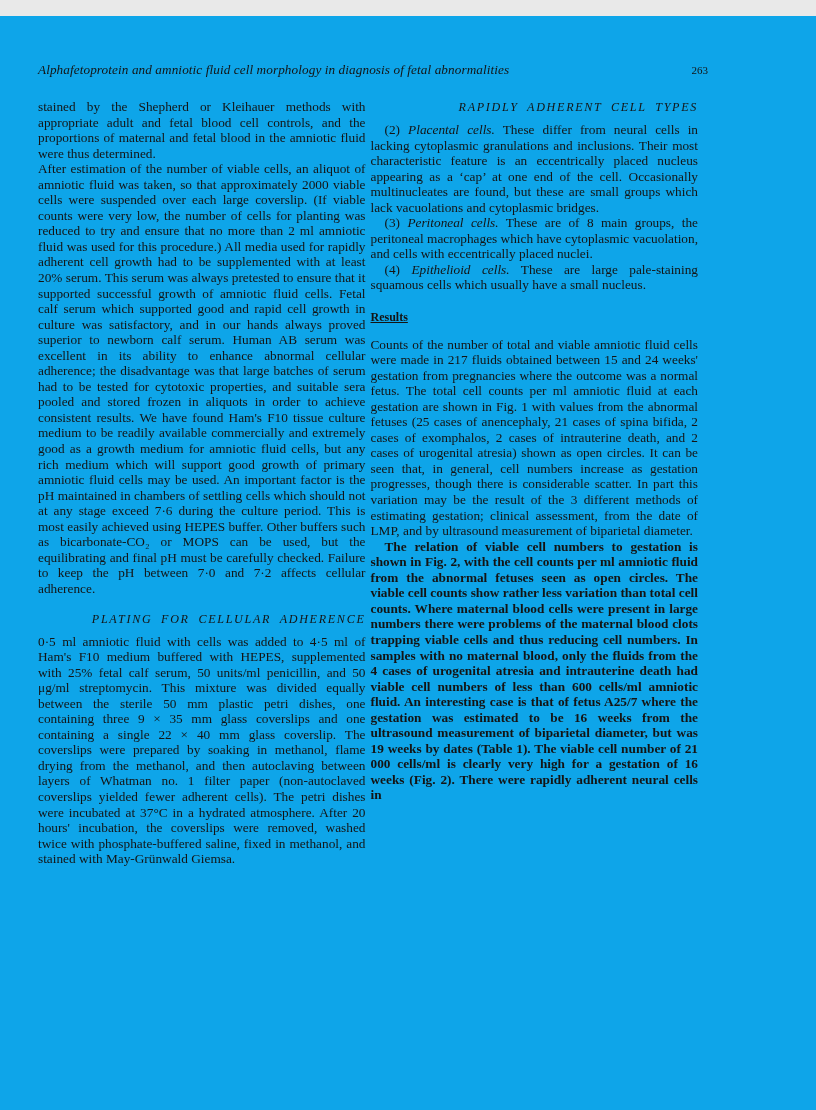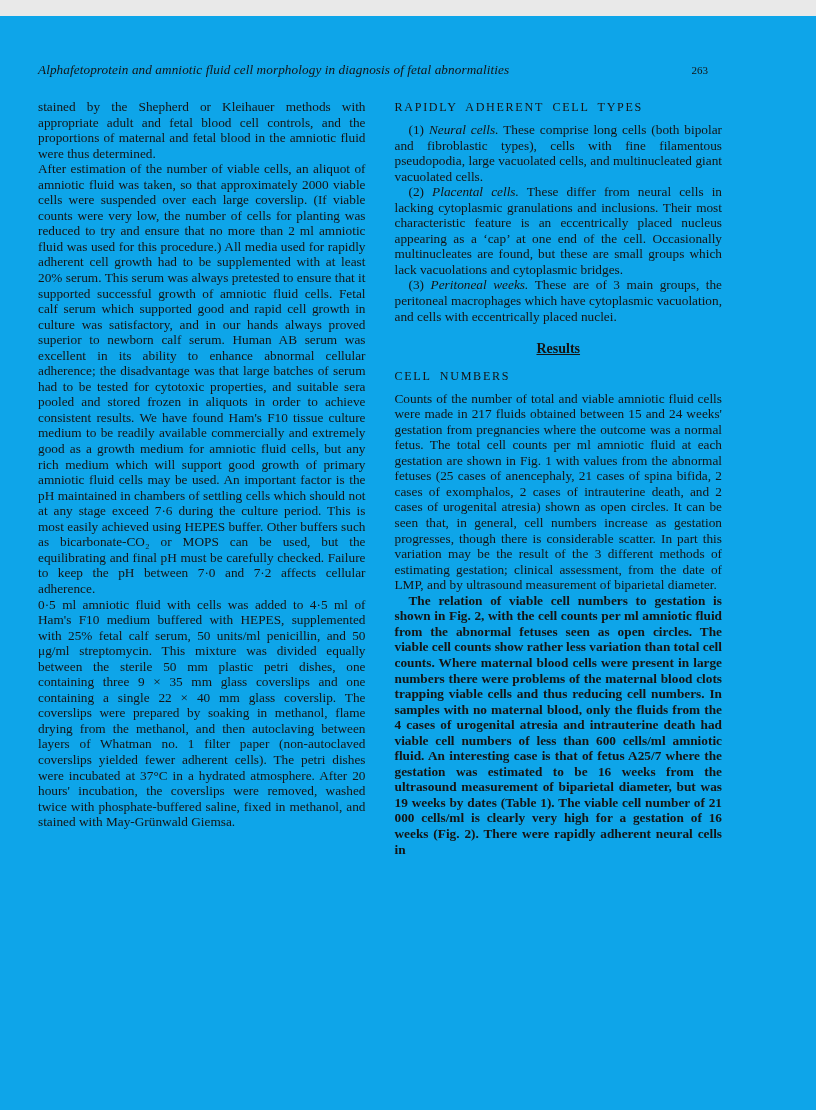--- a/index.html
+++ b/index.html
@@ -24,47 +24,48 @@
   .head-title {
     font-style: italic;
     font-size: 13.2px;
     letter-spacing: 0.1px;
   }
   .page-number {
     font-size: 11px;
   }
   .columns {
     display: flex;
-    gap: 29px;
+    gap: 5px;
   }
   .col {
     width: 327.5px;
     flex: 0 0 327.5px;
     text-align: justify;
     font-size: 13.3px;
     line-height: 15.55px;
     hyphens: auto;
   }
   .col p { margin: 0; }
   p.indent { text-indent: 14px; font-weight: bold; }
   .section-heading {
     font-weight: normal;
     font-size: 12.1px;
     line-height: 17px;
     letter-spacing: 1.7px;
     word-spacing: 4px;
     margin: 14px 0 6px 0;
-    text-align: left;
+    text-align: right;
+    font-style: italic;
   }
   .section-heading.first { margin-top: 0; }
   .results-heading {
     font-weight: bold;
-    font-size: 14px;
+    font-size: 12px;
     margin: 17px 0 11px 0;
-    text-align: center;
+    text-align: left;
     text-decoration: underline;
   }
   .list-item { text-indent: 14px; }
   .italic { font-style: italic; }
   .scan-artifact {
     position: absolute;
     left: 237px;
     top: 1101px;
     width: 35px;
     height: 9px;
@@ -82,36 +83,36 @@
     <span class="page-number">263</span>
   </header>
 
   <div class="columns">
 
     <div class="col">
       <p>stained by the Shepherd or Kleihauer methods with appropriate adult and fetal blood cell controls, and the proportions of maternal and fetal blood in the amniotic fluid were thus determined.</p>
 
       <p>After estimation of the number of viable cells, an aliquot of amniotic fluid was taken, so that approximately 2000 viable cells were suspended over each large coverslip. (If viable counts were very low, the number of cells for planting was reduced to try and ensure that no more than 2 ml amniotic fluid was used for this procedure.) All media used for rapidly adherent cell growth had to be supplemented with at least 20% serum. This serum was always pretested to ensure that it supported successful growth of amniotic fluid cells. Fetal calf serum which supported good and rapid cell growth in culture was satisfactory, and in our hands always proved superior to newborn calf serum. Human AB serum was excellent in its ability to enhance abnormal cellular adherence; the disadvantage was that large batches of serum had to be tested for cytotoxic properties, and suitable sera pooled and stored frozen in aliquots in order to achieve consistent results. We have found Ham's F10 tissue culture medium to be readily available commercially and extremely good as a growth medium for amniotic fluid cells, but any rich medium which will support good growth of primary amniotic fluid cells may be used. An important factor is the pH maintained in chambers of settling cells which should not at any stage exceed 7·6 during the culture period. This is most easily achieved using HEPES buffer. Other buffers such as bicarbonate-CO₂ or MOPS can be used, but the equilibrating and final pH must be carefully checked. Failure to keep the pH between 7·0 and 7·2 affects cellular adherence.</p>
 
+      <h2 class="section-heading">PLATING FOR CELLULAR ADHERENCE</h2>
       <p>0·5 ml amniotic fluid with cells was added to 4·5 ml of Ham's F10 medium buffered with HEPES, supplemented with 25% fetal calf serum, 50 units/ml penicillin, and 50 μg/ml streptomycin. This mixture was divided equally between the sterile 50 mm plastic petri dishes, one containing three 9 × 35 mm glass coverslips and one containing a single 22 × 40 mm glass coverslip. The coverslips were prepared by soaking in methanol, flame drying from the methanol, and then autoclaving between layers of Whatman no. 1 filter paper (non-autoclaved coverslips yielded fewer adherent cells). The petri dishes were incubated at 37°C in a hydrated atmosphere. After 20 hours' incubation, the coverslips were removed, washed twice with phosphate-buffered saline, fixed in methanol, and stained with May-Grünwald Giemsa.</p>
     </div>
 
     <div class="col">
       <h2 class="section-heading first">RAPIDLY ADHERENT CELL TYPES</h2>
 
-      <p class="list-item"><span>(1)</span> <span class="italic">Neural cells.</span> <span>These comprise long cells (both bipolar and fibroblastic types), cells with fine filamentous pseudopodia, large vacuolated cells, and multinucleated giant vacuolated cells.</span></p>
 
       <p class="list-item"><span>(2)</span> <span class="italic">Placental cells.</span> <span>These differ from neural cells in lacking cytoplasmic granulations and inclusions. Their most characteristic feature is an eccentrically placed nucleus appearing as a ‘cap’ at one end of the cell. Occasionally multinucleates are found, but these are small groups which lack vacuolations and cytoplasmic bridges.</span></p>
 
-      <p class="list-item"><span>(3)</span> <span class="italic">Peritoneal weeks.</span> <span>These are of 3 main groups, the peritoneal macrophages which have cytoplasmic vacuolation, and cells with eccentrically placed nuclei.</span></p>
+      <p class="list-item"><span>(3)</span> <span class="italic">Peritoneal cells.</span> <span>These are of 8 main groups, the peritoneal macrophages which have cytoplasmic vacuolation, and cells with eccentrically placed nuclei.</span></p>
 
+      <p class="list-item"><span>(4)</span> <span class="italic">Epithelioid cells.</span> <span>These are large pale-staining squamous cells which usually have a small nucleus.</span></p>
 
       <h3 class="results-heading">Results</h3>
 
-      <h2 class="section-heading first">CELL NUMBERS</h2>
       <p>Counts of the number of total and viable amniotic fluid cells were made in 217 fluids obtained between 15 and 24 weeks' gestation from pregnancies where the outcome was a normal fetus. The total cell counts per ml amniotic fluid at each gestation are shown in Fig. 1 with values from the abnormal fetuses (25 cases of anencephaly, 21 cases of spina bifida, 2 cases of exomphalos, 2 cases of intrauterine death, and 2 cases of urogenital atresia) shown as open circles. It can be seen that, in general, cell numbers increase as gestation progresses, though there is considerable scatter. In part this variation may be the result of the 3 different methods of estimating gestation; clinical assessment, from the date of LMP, and by ultrasound measurement of biparietal diameter.</p>
       <p class="indent">The relation of viable cell numbers to gestation is shown in Fig. 2, with the cell counts per ml amniotic fluid from the abnormal fetuses seen as open circles. The viable cell counts show rather less variation than total cell counts. Where maternal blood cells were present in large numbers there were problems of the maternal blood clots trapping viable cells and thus reducing cell numbers. In samples with no maternal blood, only the fluids from the 4 cases of urogenital atresia and intrauterine death had viable cell numbers of less than 600 cells/ml amniotic fluid. An interesting case is that of fetus A25/7 where the gestation was estimated to be 16 weeks from the ultrasound measurement of biparietal diameter, but was 19 weeks by dates (Table 1). The viable cell number of 21 000 cells/ml is clearly very high for a gestation of 16 weeks (Fig. 2). There were rapidly adherent neural cells in</p>
     </div>
 
   </div>
 
   <div class="scan-artifact"></div>
 
 </div>
 

